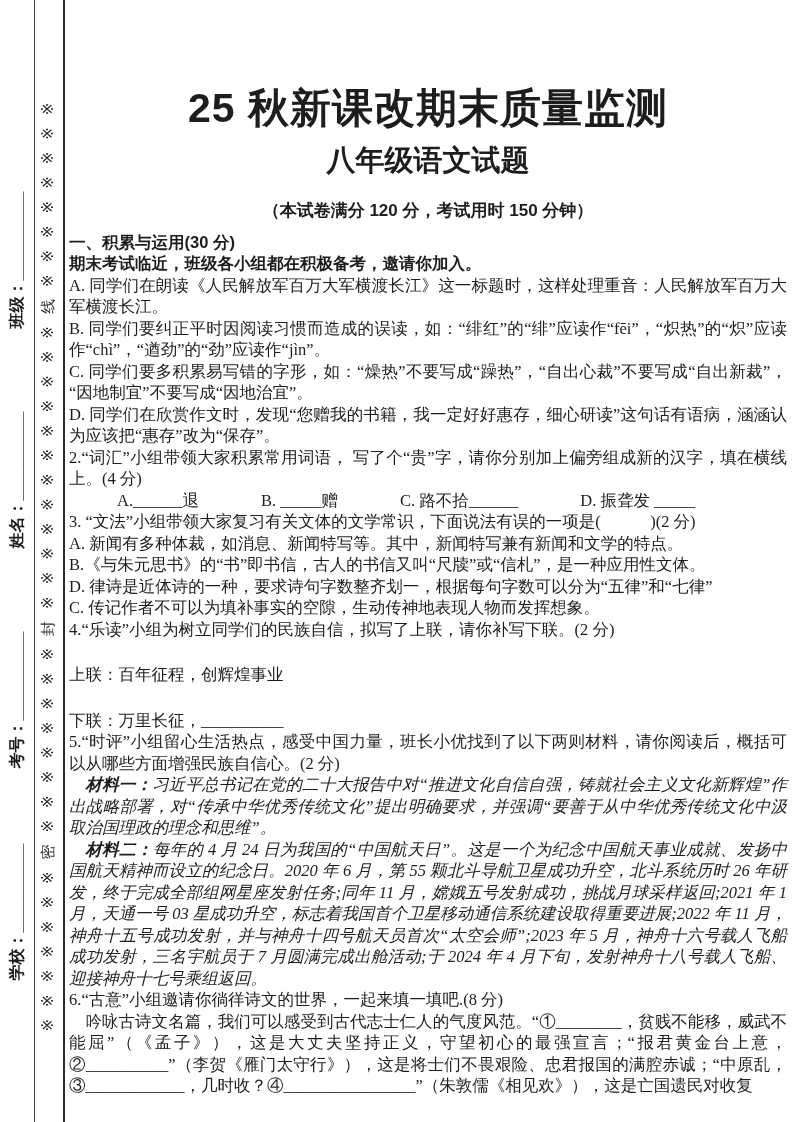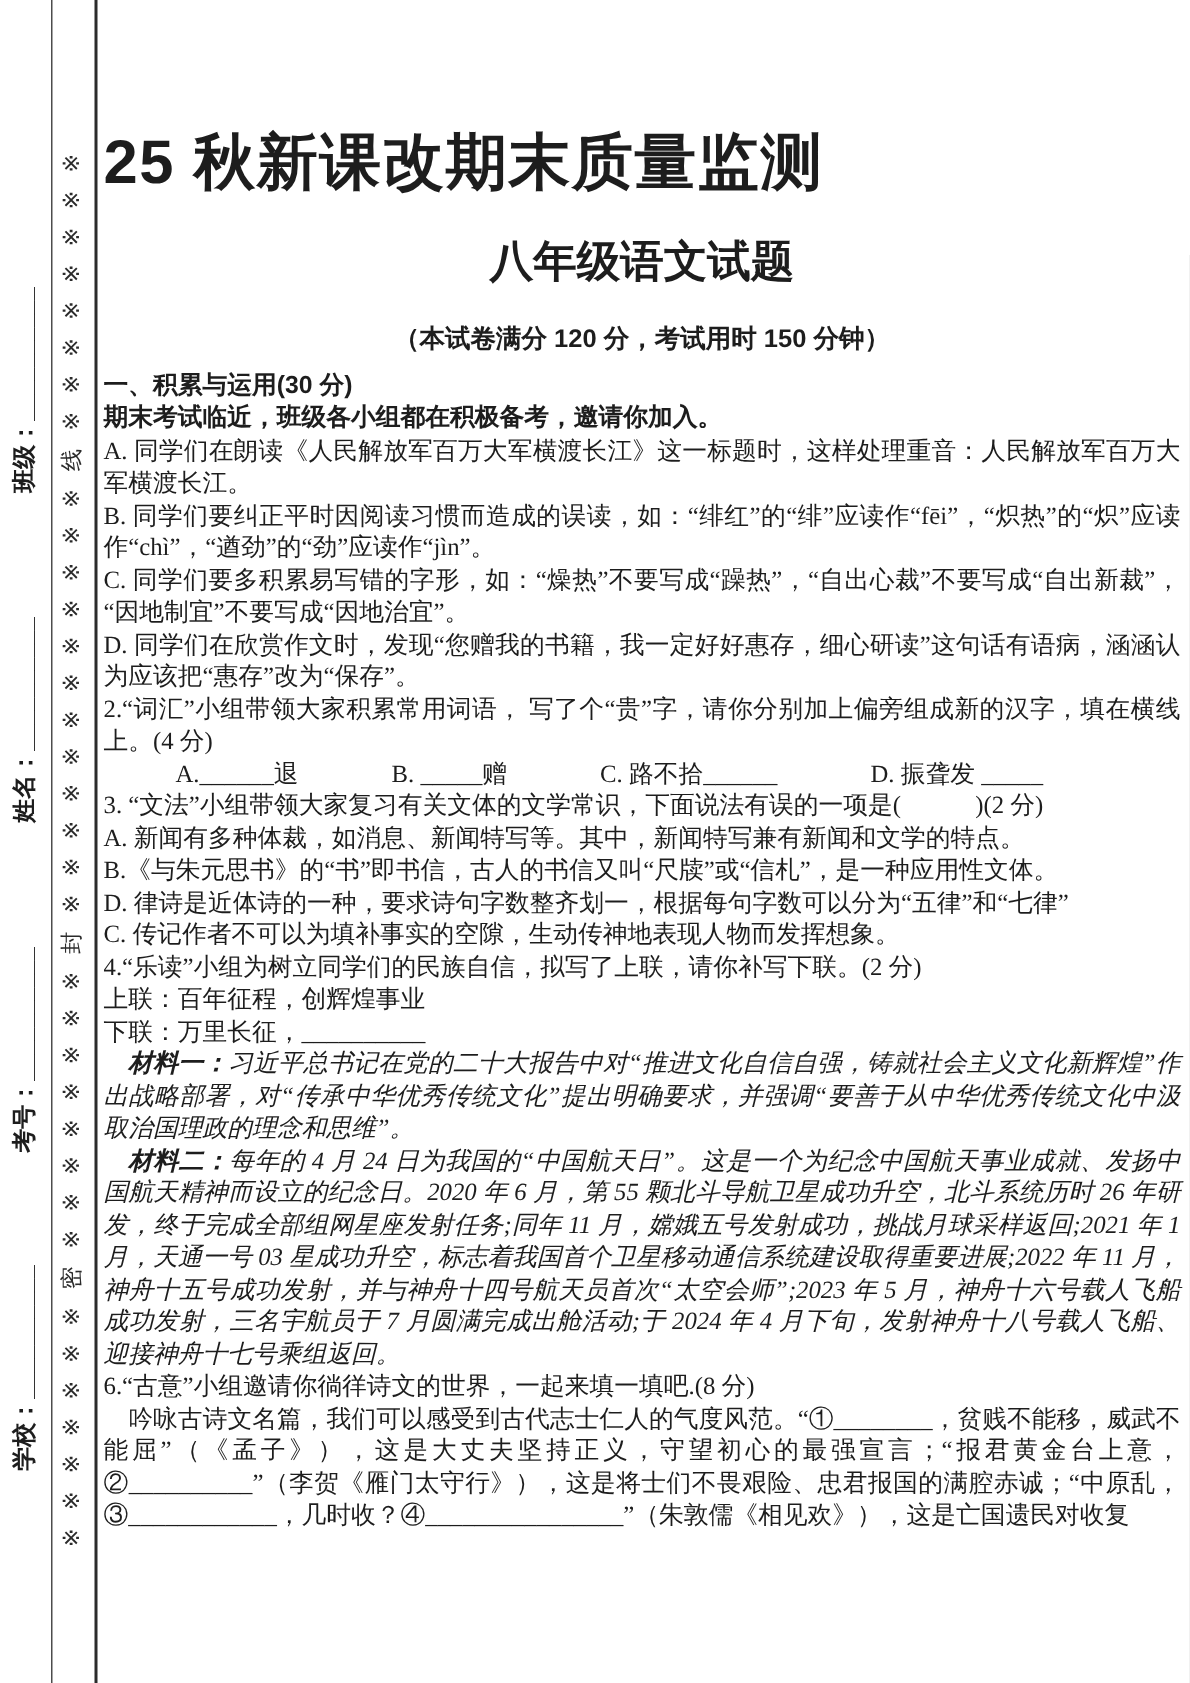--- a/index.html
+++ b/index.html
@@ -28,40 +28,40 @@
   .f-class  { top:260px; }
   .f-name   { top:480px; }
   .f-exam   { top:700px; }
   .f-school { top:912px; }
   
   .content {
     position:absolute; left:66px; top:0; width:727px; height:1122px;
     padding:84px 6px 0 3px;
   }
   .title {
-    font-size:41px; line-height:1.2; font-weight:bold;
+    text-align:center; font-size:41px; line-height:1.2; font-weight:bold;
     font-family:"Liberation Sans", sans-serif; letter-spacing:1px;
   }
   .subtitle {
     text-align:center; font-size:29px; line-height:1.25; font-weight:bold;
-    margin-top:24px; font-family:"Liberation Serif", serif;
+    margin-top:9px; font-family:"Liberation Serif", serif;
   }
   .meta {
     text-align:center; font-size:17px; line-height:1.3; font-weight:bold;
     margin-top:22px; font-family:"Liberation Sans", sans-serif;
   }
   .sec-heading, .sec-intro {
     font-size:16.5px; line-height:21.5px; font-weight:bold;
     font-family:"Liberation Sans", sans-serif;
   }
   .sec-heading { margin-top:9px; }
   p.body, .blanks-row, .couplet {
     font-size:16.5px; line-height:21.5px; text-align:justify;
   }
-  .couplet { text-align:left; }
+  .couplet { text-align:left;margin-top:24px; }
   .blanks-row {
     display:flex; gap:62px; padding-left:48px; text-align:left;
   }
   .material { font-style:italic; text-indent:1em; }
   .material .mat-label { font-weight:bold; }
   .passage { text-indent:1em; }
 </style>
 </head>
 <body>
 
@@ -101,20 +101,21 @@
     <p class="body">3. “文法”小组带领大家复习有关文体的文学常识，下面说法有误的一项是(　　　)(2 分)</p>
     <p class="body">A. 新闻有多种体裁，如消息、新闻特写等。其中，新闻特写兼有新闻和文学的特点。</p>
     <p class="body">B.《与朱元思书》的“书”即书信，古人的书信又叫“尺牍”或“信札”，是一种应用性文体。</p>
     <p class="body">D. 律诗是近体诗的一种，要求诗句字数整齐划一，根据每句字数可以分为“五律”和“七律”</p>
     <p class="body">C. 传记作者不可以为填补事实的空隙，生动传神地表现人物而发挥想象。</p>
 
     <p class="body">4.“乐读”小组为树立同学们的民族自信，拟写了上联，请你补写下联。(2 分)</p>
     <p class="body couplet">上联：百年征程，创辉煌事业</p>
     <p class="body couplet">下联：万里长征，__________</p>
 
+    <p class="body">5.“时评”小组留心生活热点，感受中国力量，班长小优找到了以下两则材料，请你阅读后，概括可以从哪些方面增强民族自信心。(2 分)</p>
     <p class="body material"><span class="mat-label">材料一：</span><span>习近平总书记在党的二十大报告中对“推进文化自信自强，铸就社会主义文化新辉煌”作出战略部署，对“传承中华优秀传统文化”提出明确要求，并强调“要善于从中华优秀传统文化中汲取治国理政的理念和思维”。</span></p>
     <p class="body material"><span class="mat-label">材料二：</span><span>每年的 4 月 24 日为我国的“中国航天日”。这是一个为纪念中国航天事业成就、发扬中国航天精神而设立的纪念日。2020 年 6 月，第 55 颗北斗导航卫星成功升空，北斗系统历时 26 年研发，终于完成全部组网星座发射任务;同年 11 月，嫦娥五号发射成功，挑战月球采样返回;2021 年 1 月，天通一号 03 星成功升空，标志着我国首个卫星移动通信系统建设取得重要进展;2022 年 11 月，神舟十五号成功发射，并与神舟十四号航天员首次“太空会师”;2023 年 5 月，神舟十六号载人飞船成功发射，三名宇航员于 7 月圆满完成出舱活动;于 2024 年 4 月下旬，发射神舟十八号载人飞船、迎接神舟十七号乘组返回。</span></p>
 
     <p class="body">6.“古意”小组邀请你徜徉诗文的世界，一起来填一填吧.(8 分)</p>
     <p class="body passage">吟咏古诗文名篇，我们可以感受到古代志士仁人的气度风范。“①________，贫贱不能移，威武不能屈”（《孟子》），这是大丈夫坚持正义，守望初心的最强宣言；“报君黄金台上意，②__________”（李贺《雁门太守行》），这是将士们不畏艰险、忠君报国的满腔赤诚；“中原乱，③____________，几时收？④________________”（朱敦儒《相见欢》），这是亡国遗民对收复</p>
   </main>
 
 </div>
 
 </body></html>

